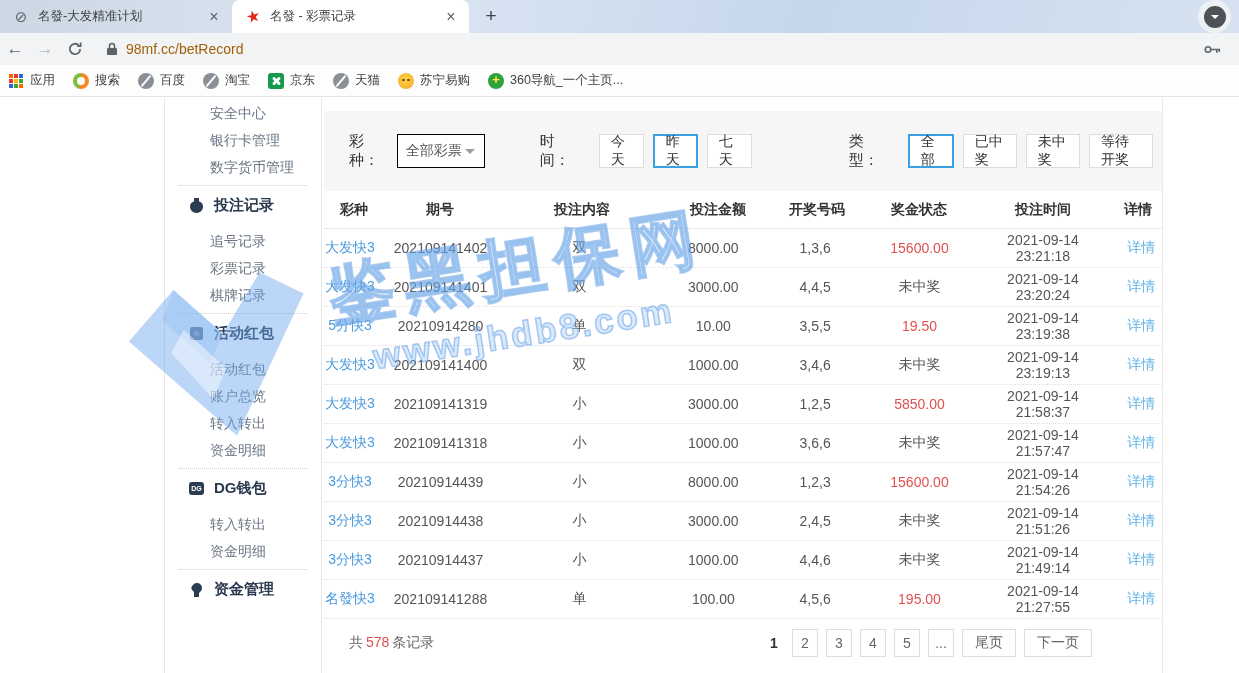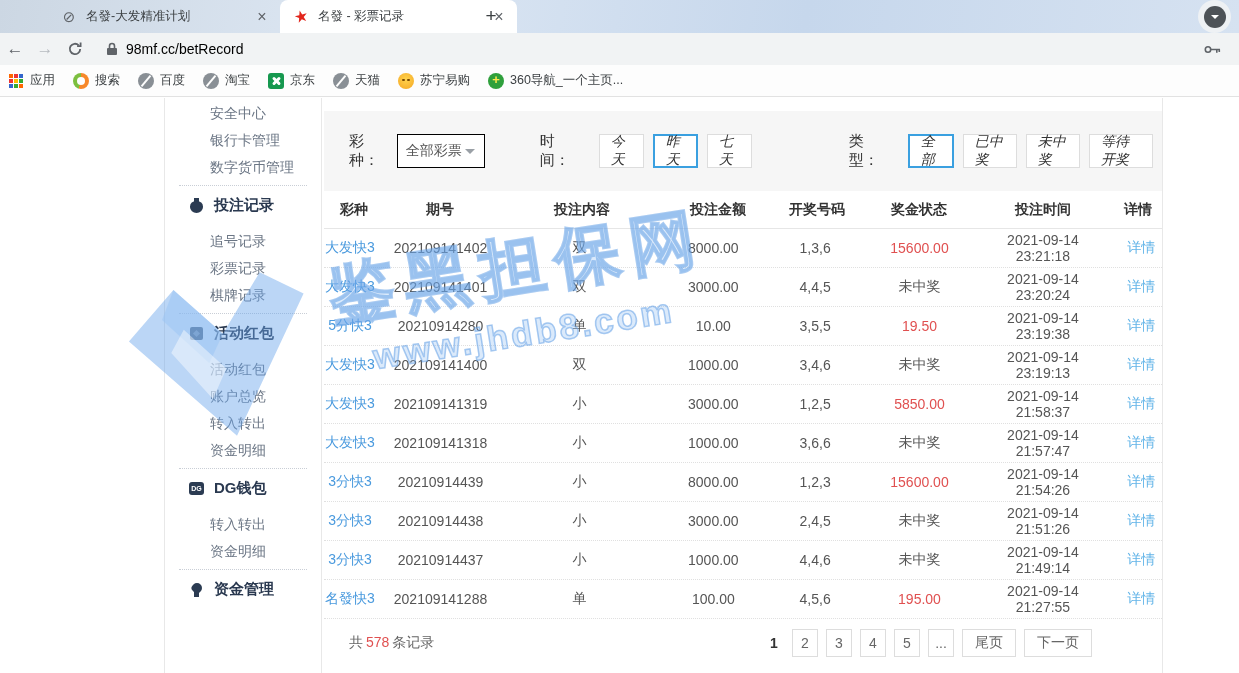--- a/index.html
+++ b/index.html
@@ -4,21 +4,21 @@
 <style>
   * { margin:0; padding:0; box-sizing:border-box; }
   html,body { width:1239px; height:673px; overflow:hidden; background:#fff;
     font-family:"Liberation Sans","DejaVu Sans",sans-serif; }
   #stage { position:relative; width:1239px; height:673px; }
 
   
   .tabstrip { position:absolute; left:0; top:0; width:100%; height:33px;
     background:linear-gradient(100deg,#ccd7e3 0%,#dde7f3 30%,#c6d7ec 65%,#d6e2f1 100%); }
   .tab { position:absolute; top:0; height:33px; display:flex; align-items:center;
-    padding:0 10px 0 12px; font-size:12.5px; color:#3c4043;margin-left:48px; }
+    padding:0 10px 0 12px; font-size:12.5px; color:#3c4043; }
   .tab-0 { left:0; width:232px; }
   .tab-1 { left:232px; width:237px; }
   .tab.tab-active { background:#fff; border-radius:8px 8px 0 0; }
   .tab .favicon { width:18px; height:18px; display:flex; align-items:center; justify-content:center; margin-right:8px; flex:0 0 18px;}
   .ic-slash-circle::before { content:"⊘"; font-size:15px; color:#5f6368; }
   .ic-red-star::before { content:"★"; font-size:16px; color:#e2261c; display:inline-block; transform:rotate(-14deg); }
   .tab-title { flex:1; white-space:nowrap; overflow:hidden; }
   .tab-close { width:16px; height:16px; line-height:16px; text-align:center; color:#5f6368; font-size:13px; }
   .tab-close::before { content:"×"; font-size:16px; }
   .newtab-btn { position:absolute; left:478px; top:4px; width:26px; height:26px; border-radius:50%;
@@ -28,21 +28,21 @@
   .menu-btn .inner { width:22px; height:22px; border-radius:50%; background:#4d5257;
     display:flex; align-items:center; justify-content:center; }
   .menu-btn .inner::before { content:""; border:4px solid transparent; border-top-color:#fff; margin-top:4px; }
 
   .toolbar { position:absolute; left:0; top:33px; width:100%; height:32px; background:#f1f3f4;
     display:flex; align-items:center; }
   .nav-ic { font-size:17px; color:#5f6368; width:30px; text-align:center; }
   .nav-ic.disabled { color:#b6babf; }
   .nav-refresh { width:30px; display:flex; justify-content:center; }
   .lock { margin-left:16px; margin-right:8px; display:flex; }
-  .url-text { font-size:14px; color:#000000; }
+  .url-text { font-size:14px; color:#a16207; }
   .key-ic { position:absolute; right:18px; display:flex; }
 
   .bookmarks { position:absolute; left:0; top:65px; width:100%; height:32px; background:#fdfdfd;
     border-bottom:1px solid #e2e2e2; display:flex; align-items:center; padding-left:8px; }
   .bm { display:flex; align-items:center; margin-right:18px; font-size:12.5px; color:#3c4043; }
   .bm .bm-ic { width:16px; height:16px; margin-right:6px; position:relative; flex:0 0 16px; }
   .ic-apps::before { content:""; position:absolute; left:1px; top:1px; width:4px; height:4px; background:#f60;
     box-shadow:5px 0 #e33,10px 0 #36c,0 5px #e33,5px 5px #fb0,10px 5px #3a3,0 10px #36c,5px 10px #3a3,10px 10px #f60; }
   .ic-search360 { border-radius:50%; background:conic-gradient(#f7882a 0 55%, #7cbf3f 55% 100%); }
   .ic-search360::after { content:""; position:absolute; left:4px; top:4px; width:8px; height:8px; border-radius:50%; background:#fdfdfd; }
@@ -83,21 +83,21 @@
 
   
   .main { position:absolute; left:320px; top:0; width:838px; height:575px; }
   .filter-panel { margin-top:13px; height:80px; background:#f6f6f6; display:flex; align-items:center; }
   .f-label { font-size:15px; font-weight:normal; color:#333; }
   .l1 { margin-left:25px; } .l2 { margin-left:55px; } .l3 { margin-left:88px; }
   .f-select { margin-left:10px; width:104px; height:34px; background:#fff; border:1px solid #000000;
     display:flex; align-items:center; justify-content:center; font-size:14px; color:#555; position:relative; cursor:pointer; }
   .f-select .caret { position:absolute; right:9px; top:14px; border:5px solid transparent; border-top-color:#9aa0a6; }
   .f-select .sel-text { margin-right:14px; }
-  .btn-group { display:flex; margin-left:21px;font-style:italic; }
+  .btn-group { display:flex; margin-left:21px; }
   .f-btn { height:34px; min-width:45px; padding:0 11px; margin-right:9px; background:#fff; border:1px solid #ddd;
     font-size:14px; color:#333; display:flex; align-items:center; justify-content:center; cursor:pointer; }
   .f-btn.on { border:2px solid #3aa0e0; }
 
   .thead { height:38px; display:flex; align-items:center; border-bottom:1px solid #e6e6e6;
     font-size:14px; font-weight:bold; color:#333; }
   .trow { height:39px; display:flex; align-items:center; border-bottom:1px dotted #e0e0e0; font-size:14px; color:#555;gap:16px; }
   .c0{width:60px} .c1{width:112px} .c2{width:172px} .c3{width:100px} .c4{width:98px}
   .c5{width:106px} .c6{width:142px} .c7{width:48px}
   .cell { text-align:center; }

